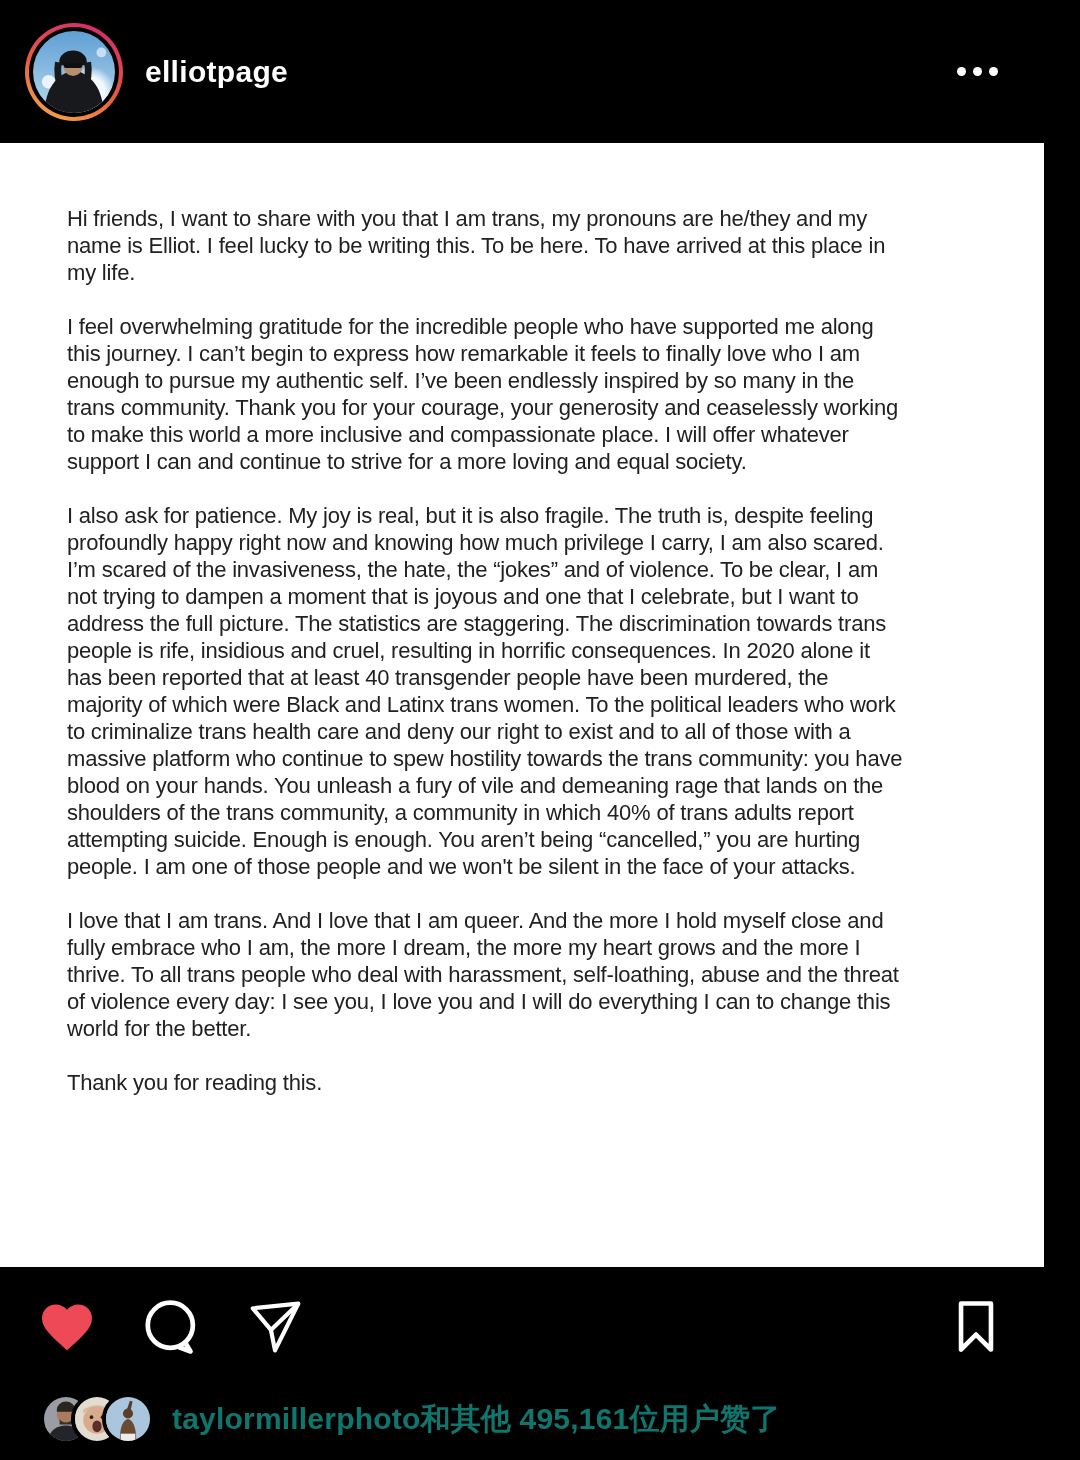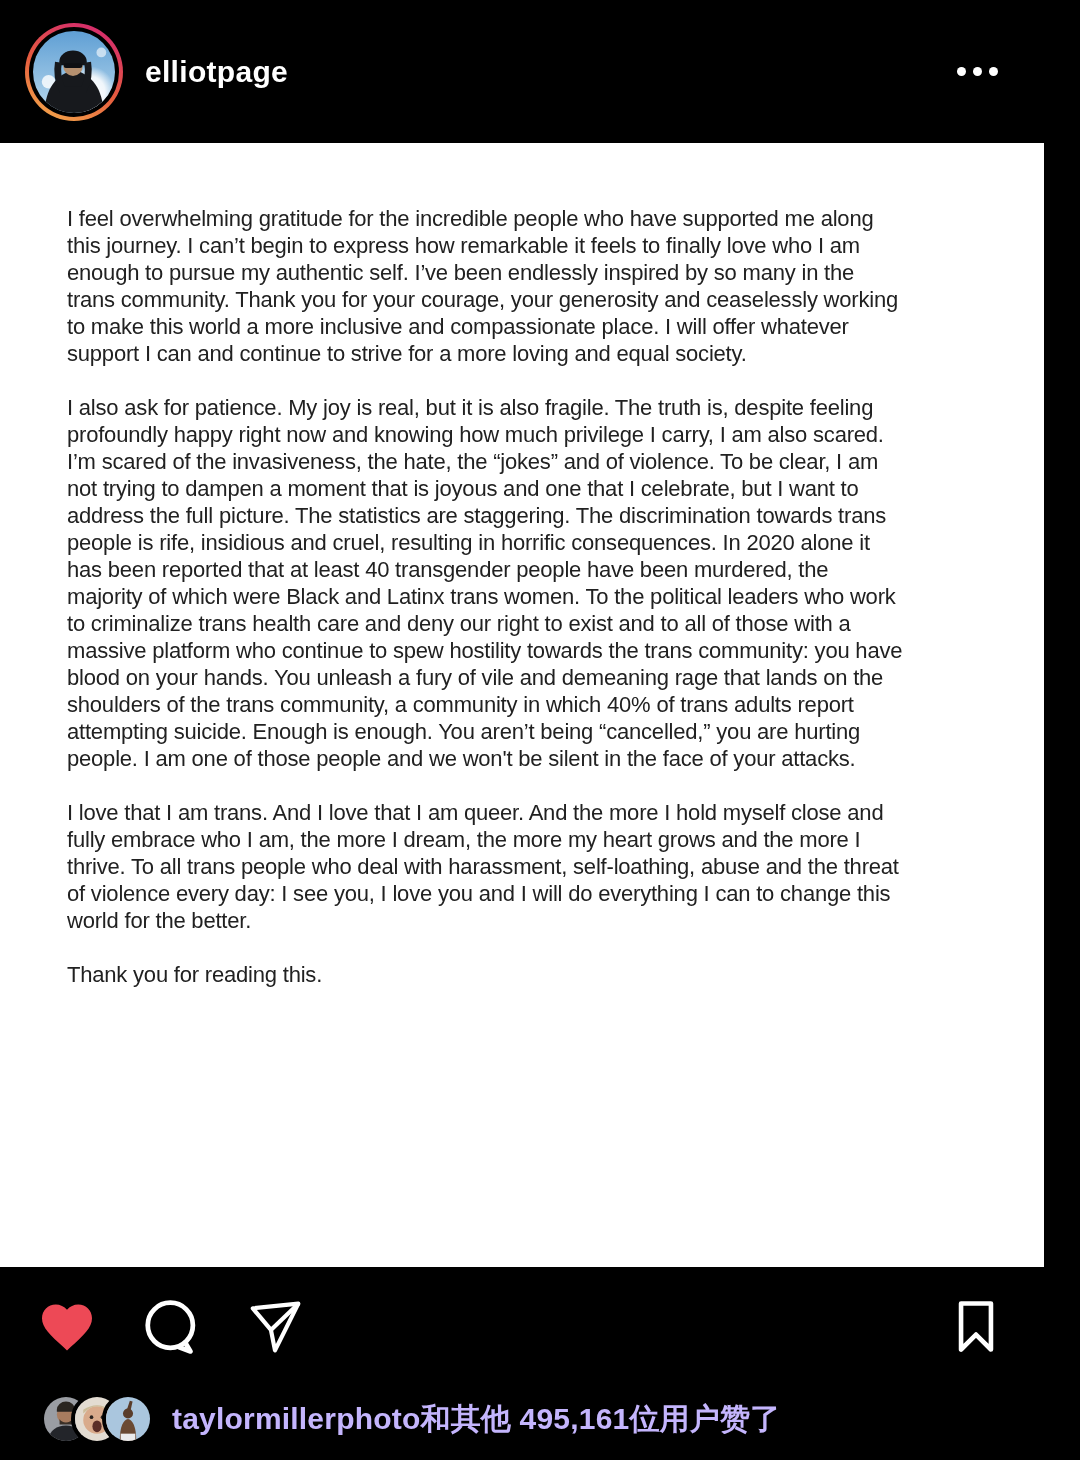--- a/index.html
+++ b/index.html
@@ -38,21 +38,21 @@
   .post-footer{position:absolute;left:0;right:0;bottom:0;height:193px;background:#000;}
   .actions{position:absolute;top:31px;left:37px;display:flex;align-items:center;gap:46px;}
   .icon-btn{background:none;border:none;padding:0;cursor:pointer;display:block;line-height:0;}
   .save-btn{position:absolute;top:31px;right:45px;}
   .likes-row{position:absolute;top:126px;left:40px;display:flex;align-items:center;cursor:pointer;}
   .liker-avatars{display:flex;}
   .liker{
     width:44px;height:44px;border-radius:50%;border:4px solid #000;overflow:hidden;display:block;
   }
   .liker + .liker{margin-left:-21px;}
-  .likes-text{margin-left:18px;color:#c4b5fd;font-size:30px;font-weight:700;letter-spacing:.2px;white-space:nowrap;}
+  .likes-text{margin-left:18px;color:#0f766e;font-size:30px;font-weight:700;letter-spacing:.2px;white-space:nowrap;}
 </style>
 </head>
 <body>
 
 <div class="screen">
 
   <header class="post-header">
     <div class="story-ring">
       <div class="ring-gap">
         <svg class="avatar-img" viewBox="0 0 84 84">
@@ -81,20 +81,23 @@
     </div>
     <span class="username">elliotpage</span>
     <button class="more-btn" aria-label="More options">
       <span class="dot"></span>
       <span class="dot"></span>
       <span class="dot"></span>
     </button>
   </header>
 
   <main class="post-media">
+    <p>Hi friends, I want to share with you that I am trans, my pronouns are he/they and my
+name is Elliot. I feel lucky to be writing this. To be here. To have arrived at this place in
+my life.</p>
     <p>I feel overwhelming gratitude for the incredible people who have supported me along
 this journey. I can’t begin to express how remarkable it feels to finally love who I am
 enough to pursue my authentic self. I’ve been endlessly inspired by so many in the
 trans community. Thank you for your courage, your generosity and ceaselessly working
 to make this world a more inclusive and compassionate place. I will offer whatever
 support I can and continue to strive for a more loving and equal society.</p>
     <p>I also ask for patience. My joy is real, but it is also fragile. The truth is, despite feeling
 profoundly happy right now and knowing how much privilege I carry, I am also scared.
 I’m scared of the invasiveness, the hate, the “jokes” and of violence. To be clear, I am
 not trying to dampen a moment that is joyous and one that I celebrate, but I want to

